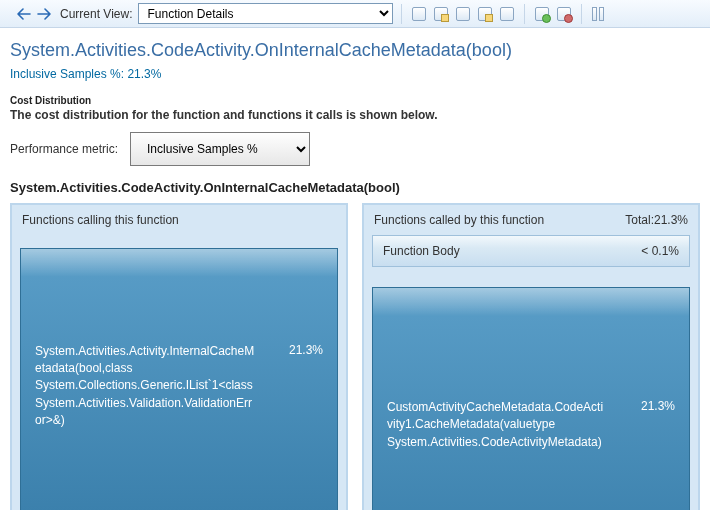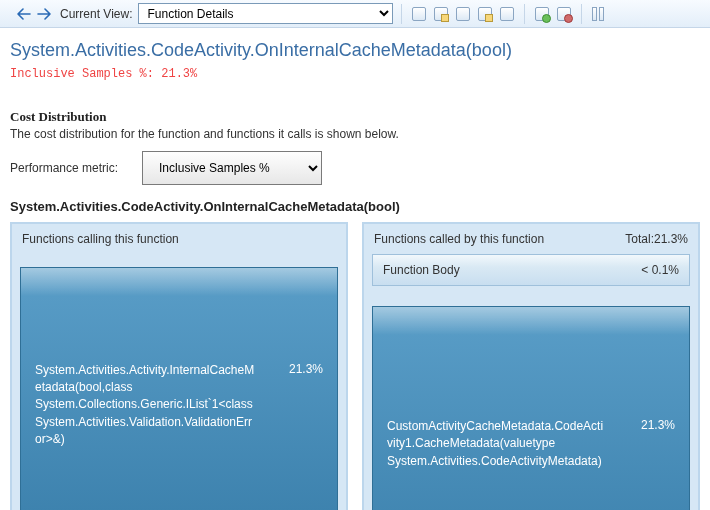--- a/index.html
+++ b/index.html
@@ -11,24 +11,24 @@
   .tb-sep { width: 1px; height: 20px; background: #c5d6e8; margin: 0 4px; }
   .tb-icon { width: 18px; height: 18px; display: inline-flex; align-items: center; justify-content: center; cursor: pointer; }
   .ico { width: 14px; height: 14px; border: 1px solid #8aa5c2; background: linear-gradient(#fff,#dce9f5); border-radius: 2px; position: relative; }
   .ico.fold::after { content:""; position:absolute; right:-2px; bottom:-2px; width:6px; height:6px; background:#f7d77a; border:1px solid #b99a3a; }
   .ico.green::after { content:""; position:absolute; right:-3px; bottom:-3px; width:7px; height:7px; background:#6abf5a; border-radius:50%; border:1px solid #3f8f32;}
   .ico.red::after { content:""; position:absolute; right:-3px; bottom:-3px; width:7px; height:7px; background:#d06a6a; border-radius:50%; border:1px solid #a03a3a;}
   .ico.cols { background:none; border:none; display:flex; gap:2px;}
   .ico.cols span{width:5px;height:14px;background:linear-gradient(#fff,#dce9f5);border:1px solid #8aa5c2;}
   .content { padding: 8px 10px 18px 10px; }
   .fn-title { color: #3a6ea5; font-size: 18px; margin: 4px 0 6px 0; font-weight: 400; }
-  .subline { font-size: 12px; color: #ef4444; margin-bottom: 28px; font-family: Liberation Mono, monospace; }
-  .sec-head { font-weight: 700; font-size: 13px; color: #222; margin-bottom: 2px; font-family: Liberation Serif, serif; }
-  .sec-sub { font-size: 12px; color: #333; margin-bottom: 10px; }
-  .metric-row { display: flex; align-items: center; gap: 24px; margin-bottom: 14px; font-size: 12px; }
+  .subline { font-size: 12px; color: #0369a1; margin-bottom: 14px; }
+  .sec-head { font-weight: 700; font-size: 10px; color: #222; margin-bottom: 2px; }
+  .sec-sub { font-size: 12px; color: #333; margin-bottom: 10px; font-weight: bold; }
+  .metric-row { display: flex; align-items: center; gap: 12px; margin-bottom: 14px; font-size: 12px; }
   .metric-select { height: 34px; width: 180px; border: 1px solid #7a7a7a; font-size: 12px; padding: 0 12px; background: linear-gradient(#fefefe,#e7e7e7); }
   .fn-bold { font-weight: 700; font-size: 13px; color: #222; margin-bottom: 8px; }
   .panels { display: flex; gap: 14px; }
   .panel { flex: 1 1 0; border: 2px solid #bcd6ec; background:#d6e7f5; padding: 2px 2px 4px 2px;}
   .panel-head { font-size: 12px; color: #333; padding: 6px 8px 8px 8px; display: flex; justify-content: space-between; align-items: center; }
   .panel-head .spread { display: flex; }
   .block { margin: 13px 6px 6px 6px; height: 275px; background: linear-gradient(#5a9ec8, #3a7fab); border: 1px solid #2f6f96; color: #fff; position: relative; padding: 0; }
   .right-panel .block { height: 276px; }
   .top-shine { position:absolute; top:0; left:0; right:0; height:28px; background: linear-gradient(rgba(255,255,255,0.45), rgba(255,255,255,0)); }
   .body-row { margin: 0 6px 20px 6px; border: 1px solid #9fc0db; background: linear-gradient(#f2f8fc, #d9e9f4 40%, #c8def0); padding: 8px 10px; display: flex; justify-content: space-between; font-size: 12px; color: #333; }

